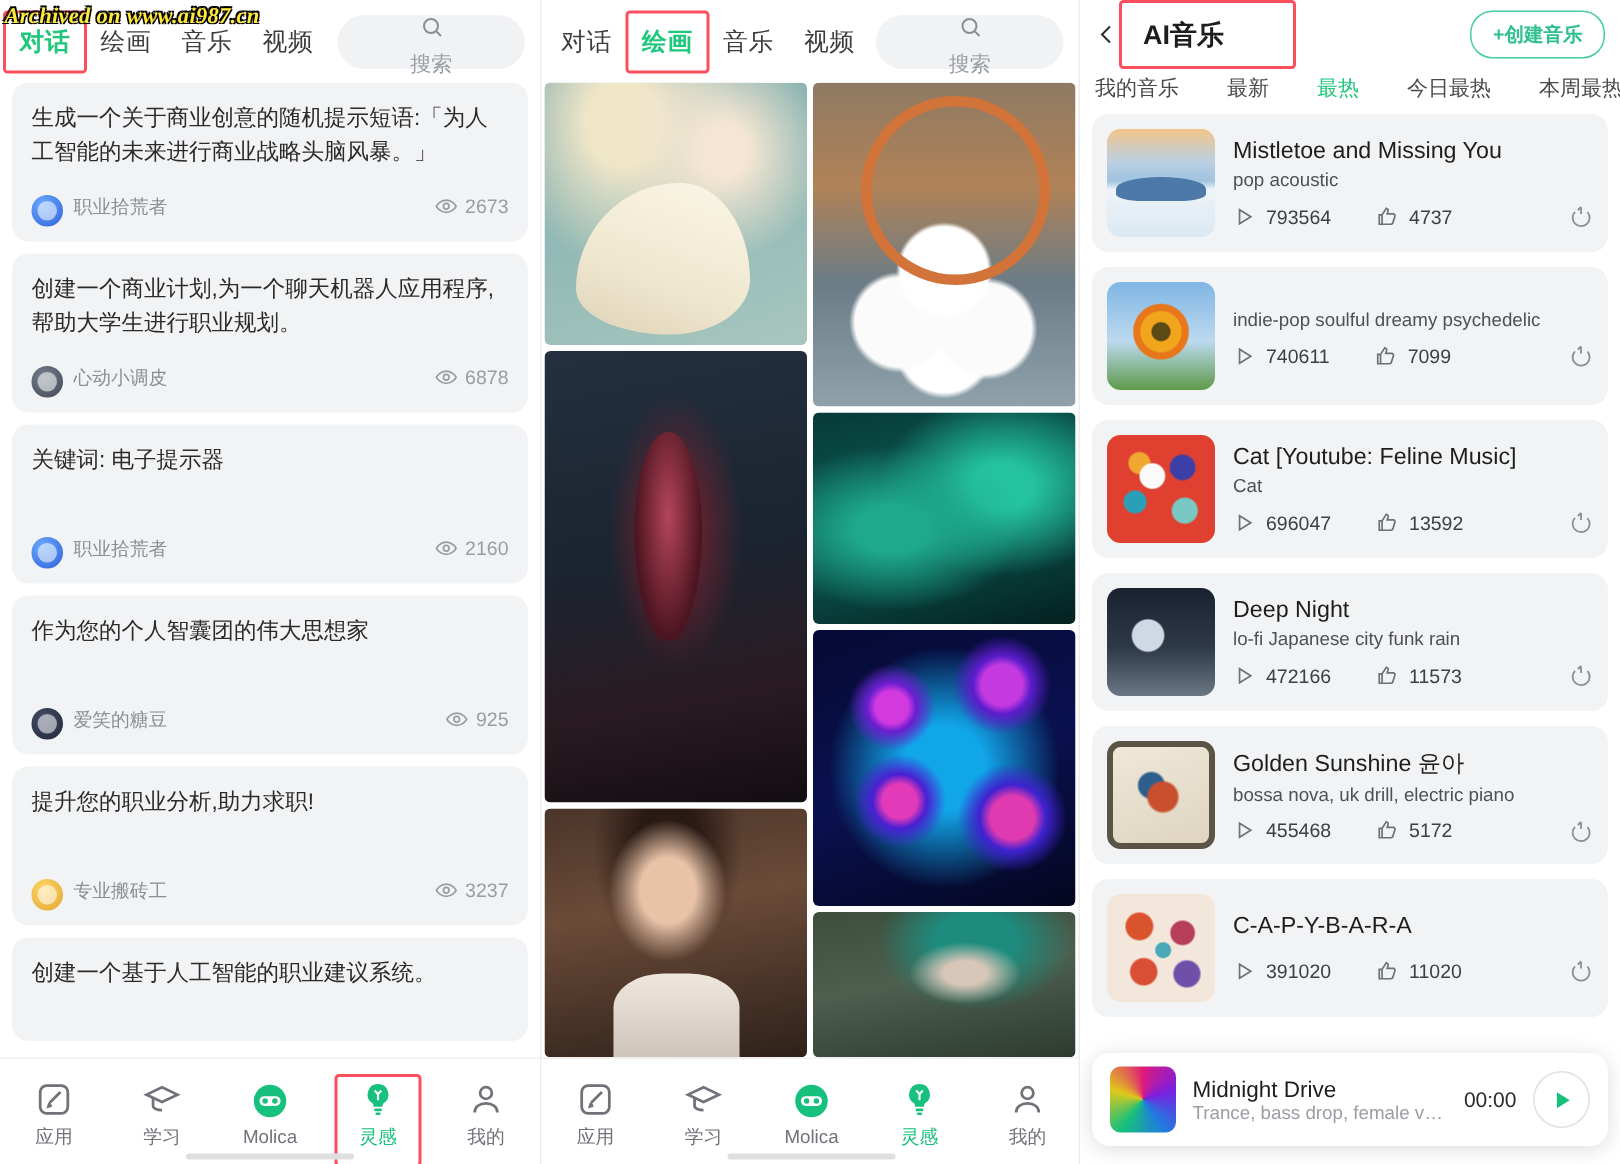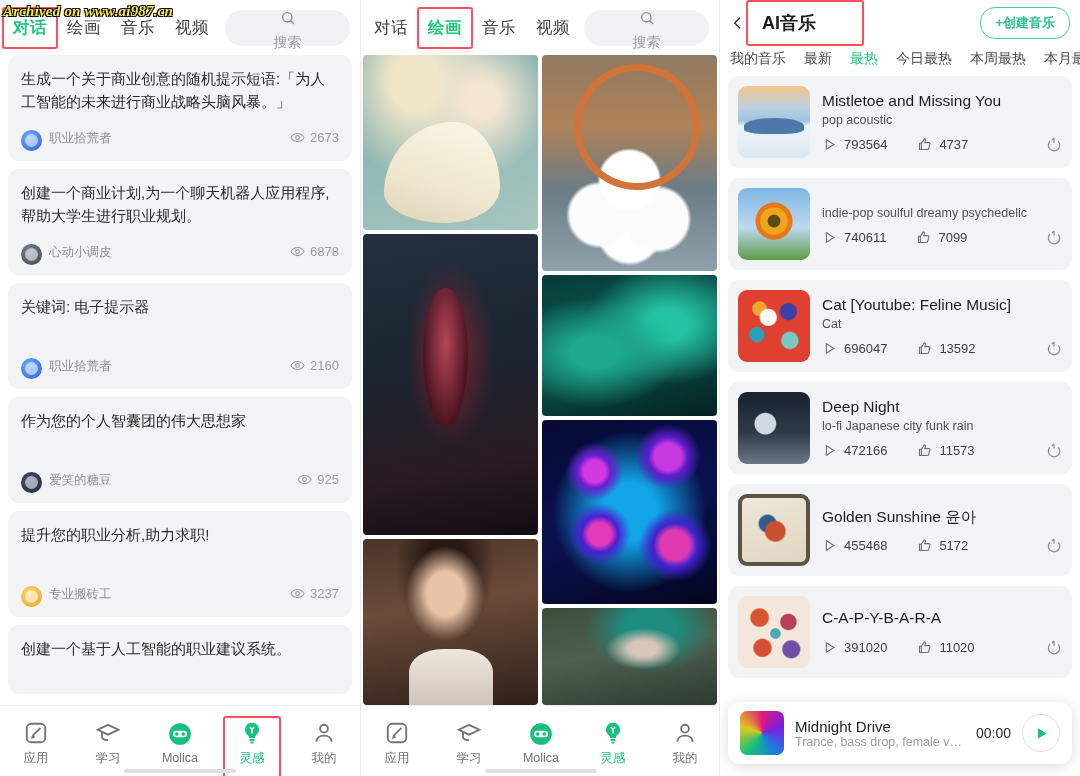--- a/index.html
+++ b/index.html
@@ -99,21 +99,21 @@
       radial-gradient(ellipse at 58% 42%, #d8c6b8 0 10%, transparent 26%),
       radial-gradient(ellipse at 62% 20%, #1d8c7e 0 17%, transparent 42%),
       linear-gradient(170deg, #3c4e3c 0%, #4d6050 45%, #2d3a30 100%); }
 
   
   .mhead { height: 46px; display: flex; align-items: center; padding: 0 10px; gap: 10px; }
   .backarrow { width: 16px; height: 16px; color: #2b2b2b; flex: 0 0 16px; }
   .mtitle { font-size: 18px; font-weight: 700; color: #1d1d1d; position: relative; padding: 3px 6px; }
   .createbtn { margin-left: auto; border: 1.4px solid #45cf9e; color: #2fc08e; font-size: 13px; font-weight: 700;
                border-radius: 15px; padding: 6px 14px; background: #fff; white-space: nowrap; }
-  .mtabs { display: flex; align-items: center; gap: 18px; padding: 4px 10px 8px; overflow: hidden; }
+  .mtabs { display: flex; align-items: center; gap: 32px; padding: 4px 10px 8px; overflow: hidden; }
   .mtab { font-size: 14px; color: #4a4a4a; white-space: nowrap; }
   .mtab.active { color: #1ec77a; }
 
   .mlist { padding: 0 8px; height: 620px; overflow: hidden; }
   .mcard { background: #f2f3f5; border-radius: 11px; padding: 10px; margin-bottom: 10px; display: flex; gap: 12px; }
   .cover { width: 72px; height: 72px; border-radius: 9px; flex: 0 0 72px; overflow: hidden; position: relative; }
   .minfo { flex: 1; min-width: 0; display: flex; flex-direction: column; justify-content: center; }
   .mname { font-size: 15.5px; color: #1d1d1d; white-space: nowrap; overflow: hidden; text-overflow: ellipsis; }
   .mstyle { font-size: 12.5px; color: #4e5055; margin-top: 3px; white-space: nowrap; overflow: hidden; text-overflow: ellipsis; }
   .mstats { display: flex; align-items: center; gap: 30px; margin-top: 9px; }
@@ -519,20 +519,21 @@
                 <path d="M12 3v7M12 3l-3.2 3M6 7.8A8.5 8.5 0 1018.4 8"></path>
               </svg>
           </div>
         </div>
       </div>
 
       <div class="mcard">
         <div class="cover cv-bird"></div>
         <div class="minfo">
           <div class="mname">Golden Sunshine 윤아</div>
+          <div class="mstyle">bossa nova, uk drill, electric piano</div>
           <div class="mstats">
             <span class="stat">
               <svg class="sicn" viewBox="0 0 24 24" fill="none" stroke="currentColor" stroke-width="1.8">
                   <path d="M7 4.5l12 7.5-12 7.5z"></path>
                 </svg>
               <span>455468</span>
             </span>
             <span class="stat">
               <svg class="sicn" viewBox="0 0 24 24" fill="none" stroke="currentColor" stroke-width="1.8">
                   <path d="M7 10v10H4V10zM7 10l4.5-7 1 .4c.9.4 1.3 1.4 1 2.3L12.5 9H19a1.8 1.8 0 011.7 2.4l-2 6.4A2.4 2.4 0 0116.4 20H7z"></path>

